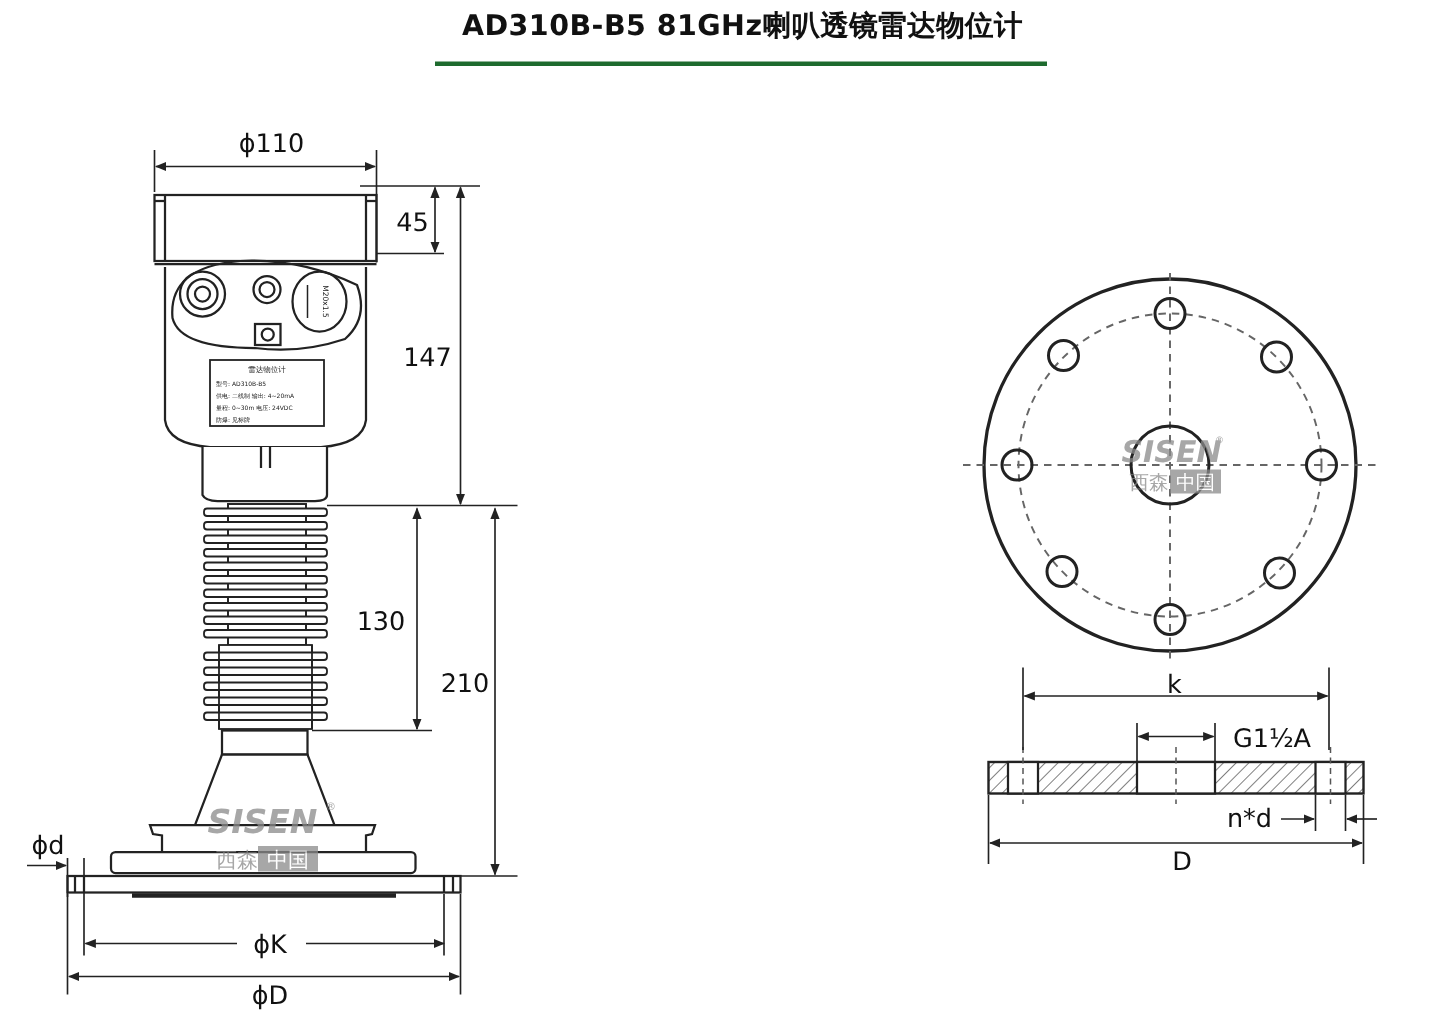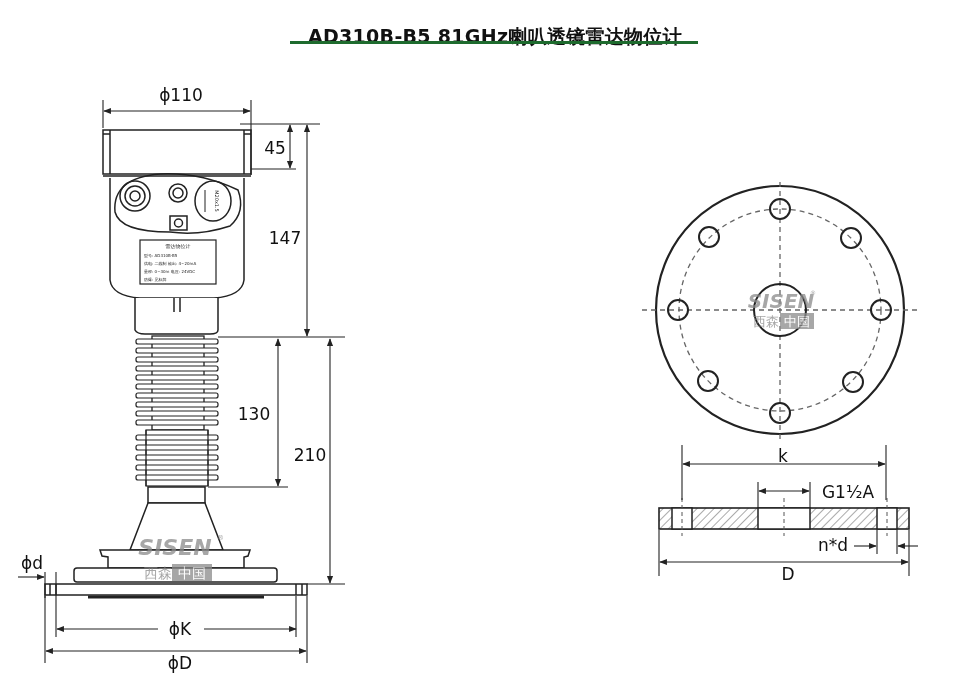--- a/index.html
+++ b/index.html
@@ -1,17 +1,17 @@
 <!DOCTYPE html>
 <html><head>
 <meta charset="utf-8">
 <style>
   html,body{margin:0;padding:0;background:#ffffff;}
   body{width:960px;height:690px;position:relative;overflow:hidden;font-family:"DejaVu Sans","Liberation Sans",sans-serif;color:#111;}
-  .title{position:absolute;left:290px;top:24px;width:410px;text-align:center;font-size:19px;font-weight:bold;letter-spacing:0.3px;color:#111;}
+  .title{position:absolute;left:290px;top:4px;width:410px;text-align:center;font-size:19px;font-weight:bold;letter-spacing:0.3px;color:#111;}
   .title-rule{position:absolute;left:290px;top:41px;width:408px;height:3px;background:#1e6b2e;}
   svg{position:absolute;left:0;top:0;}
   .dim{font-family:"DejaVu Sans","Liberation Sans",sans-serif;font-size:17px;fill:#111;}
   .wm{font-family:"DejaVu Sans","Liberation Sans",sans-serif;font-weight:bold;fill:#8a8a8a;}
 </style>
 </head>
 <body>
 
 <div class="title">AD310B-B5  81GHz喇叭透镜雷达物位计</div>
 <div class="title-rule"></div>

